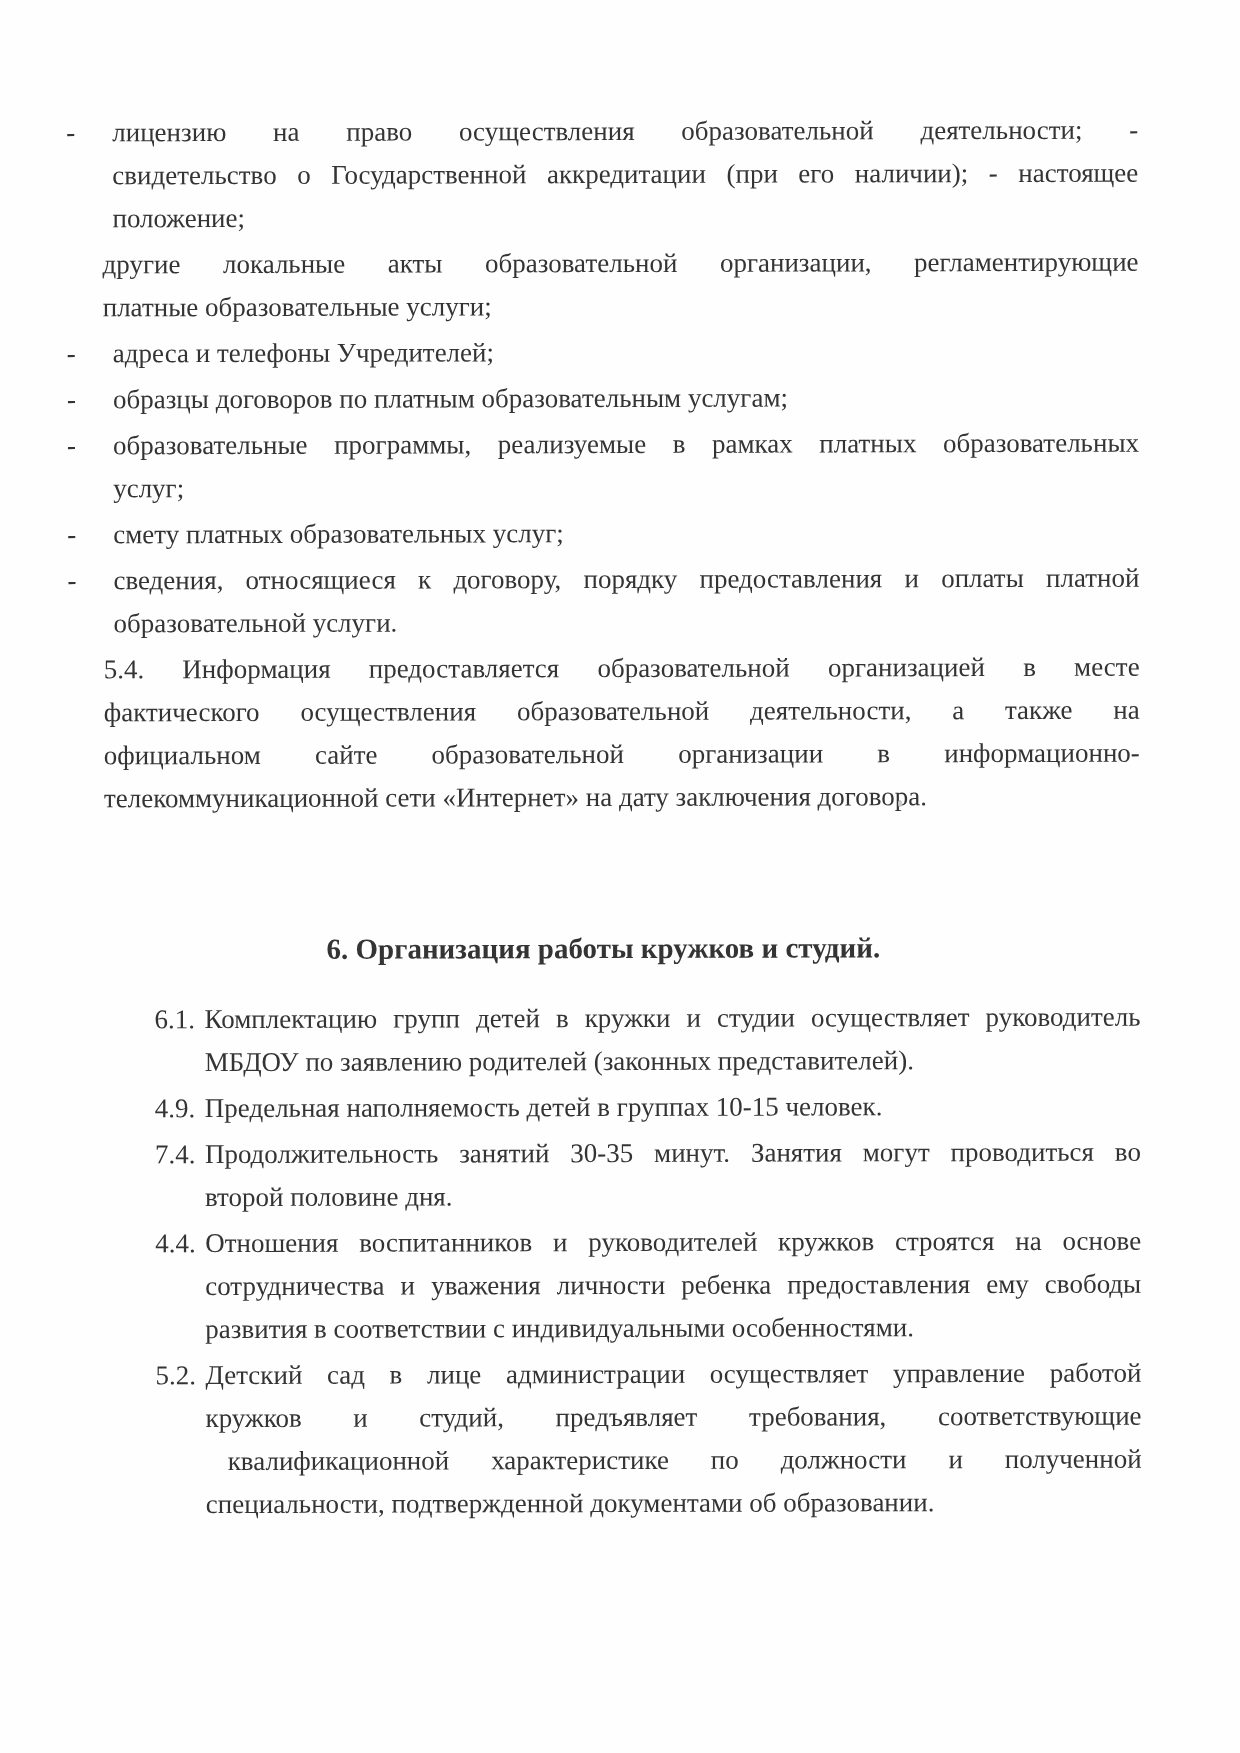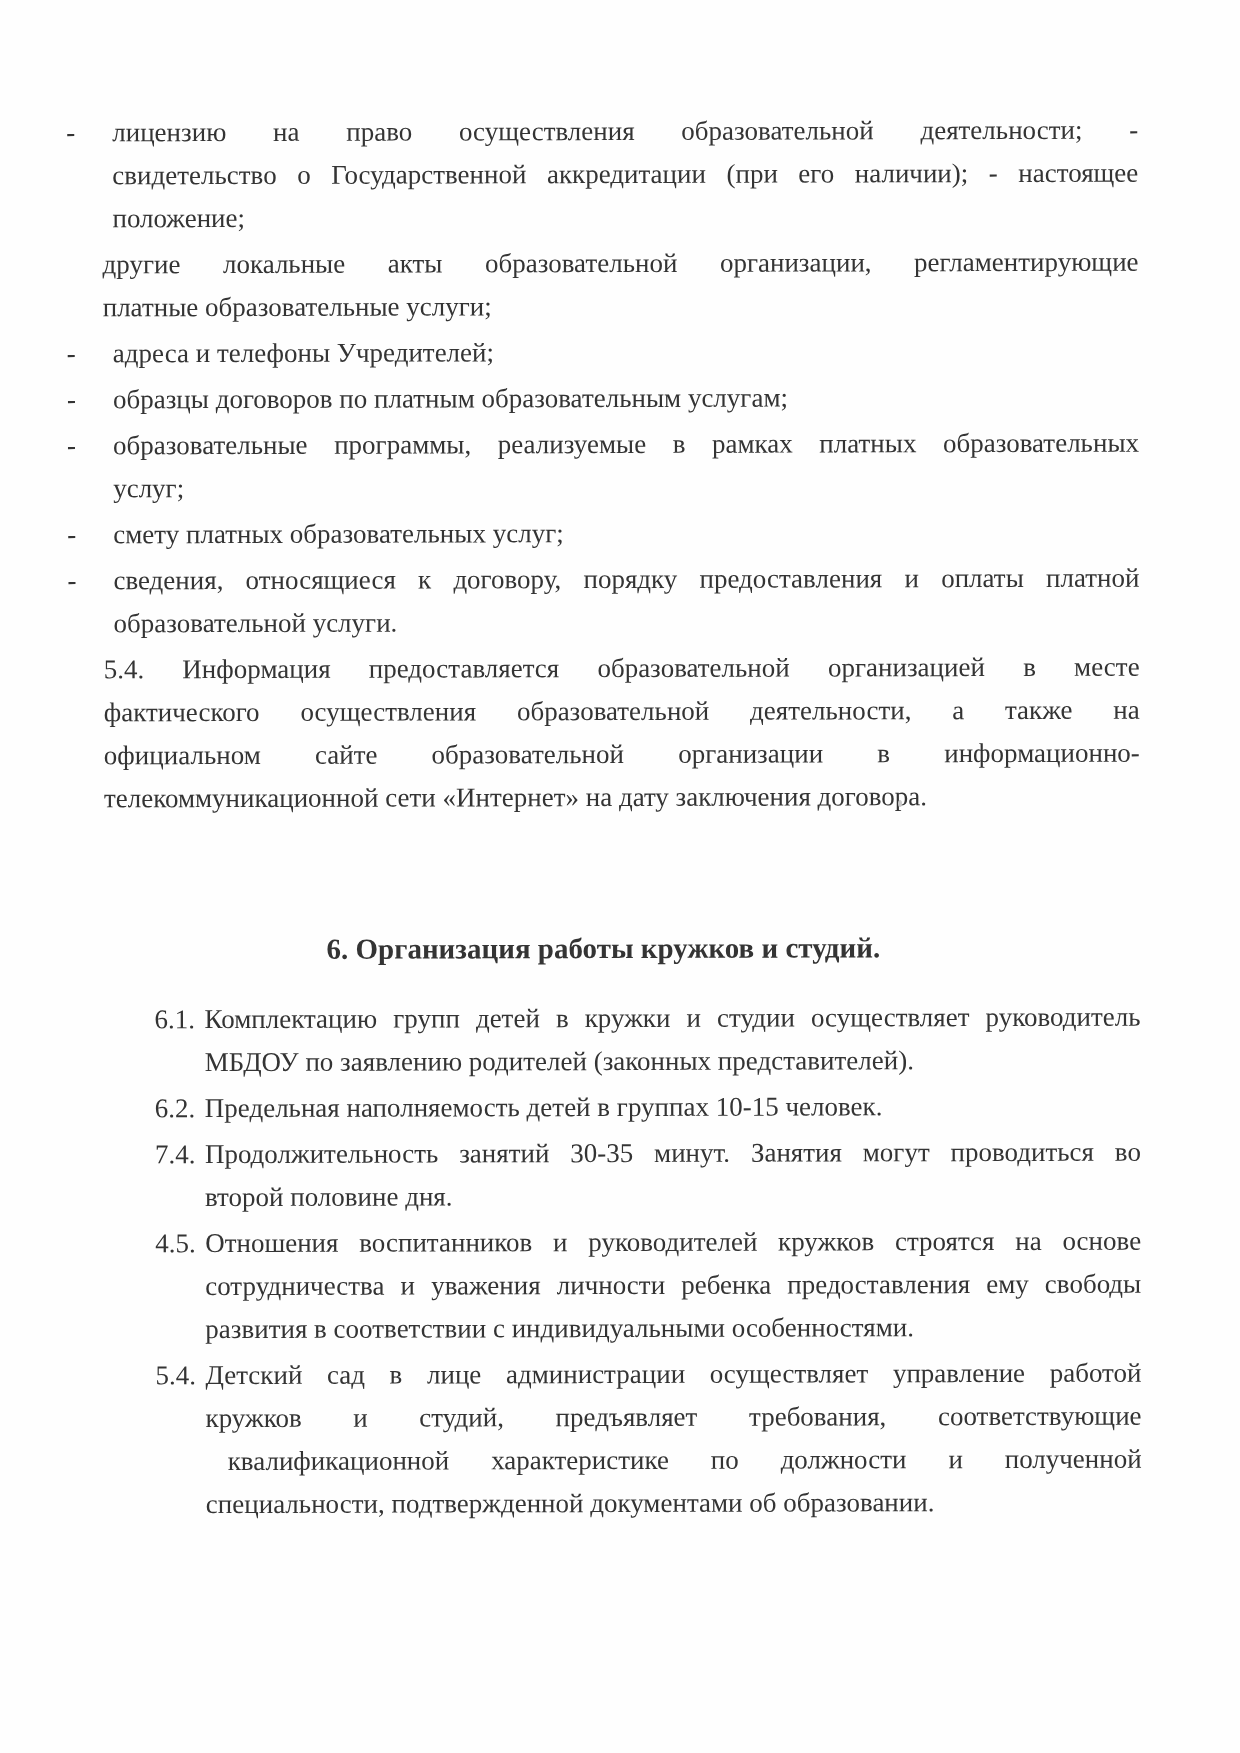--- a/index.html
+++ b/index.html
@@ -117,36 +117,36 @@
         <div class="line just">официальном сайте образовательной организации в информационно-</div>
         <div class="line">телекоммуникационной сети «Интернет» на дату заключения договора.</div>
       </div>
       <div class="block heading">6. Организация работы кружков и студий.</div>
       <div class="block numbered">
         <span class="marker">6.1.</span>
         <div class="line just">Комплектацию групп детей в кружки и студии осуществляет руководитель</div>
         <div class="line">МБДОУ по заявлению родителей (законных представителей).</div>
       </div>
       <div class="block numbered">
-        <span class="marker">6.2.</span>
+        <span class="marker">4.9.</span>
         <div class="line">Предельная наполняемость детей в группах 10-15 человек.</div>
       </div>
       <div class="block numbered">
         <span class="marker">7.4.</span>
         <div class="line just">Продолжительность занятий 30-35 минут. Занятия могут проводиться во</div>
         <div class="line">второй половине дня.</div>
       </div>
       <div class="block numbered">
-        <span class="marker">4.5.</span>
+        <span class="marker">4.4.</span>
         <div class="line just">Отношения воспитанников и руководителей кружков строятся на основе</div>
         <div class="line just">сотрудничества и уважения личности ребенка предоставления ему свободы</div>
         <div class="line">развития в соответствии с индивидуальными особенностями.</div>
       </div>
       <div class="block numbered">
-        <span class="marker">5.4.</span>
+        <span class="marker">5.2.</span>
         <div class="line just">Детский сад в лице администрации осуществляет управление работой</div>
         <div class="line just">кружков и студий, предъявляет требования, соответствующие</div>
         <div class="line just indent">квалификационной характеристике по должности и полученной</div>
         <div class="line">специальности, подтвержденной документами об образовании.</div>
       </div>
     </div>
   <div class="speck" style="left:898px; top:800px;"></div>
 </div>
 
 </body></html>

